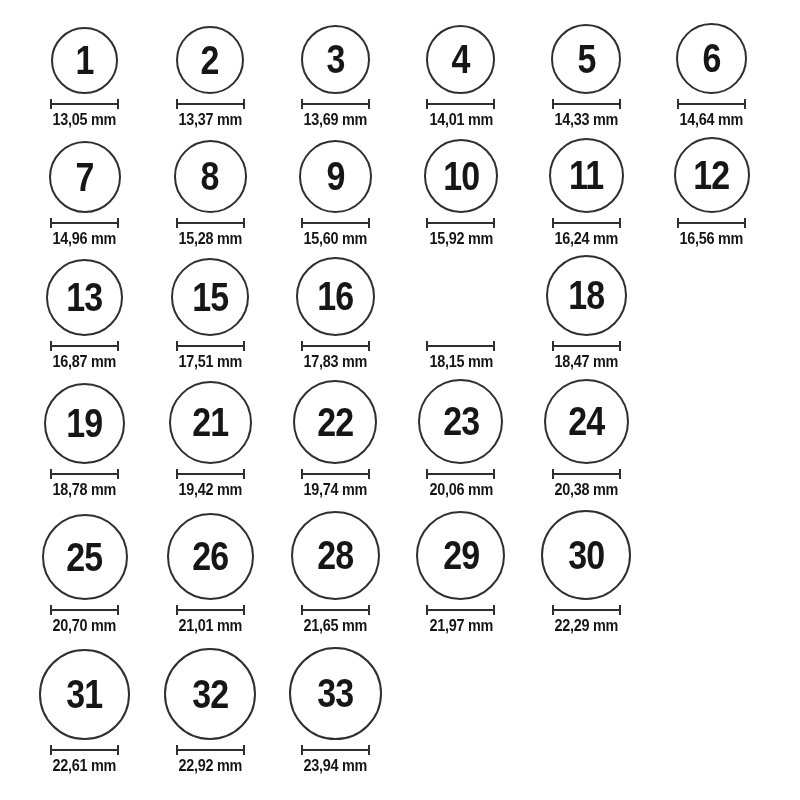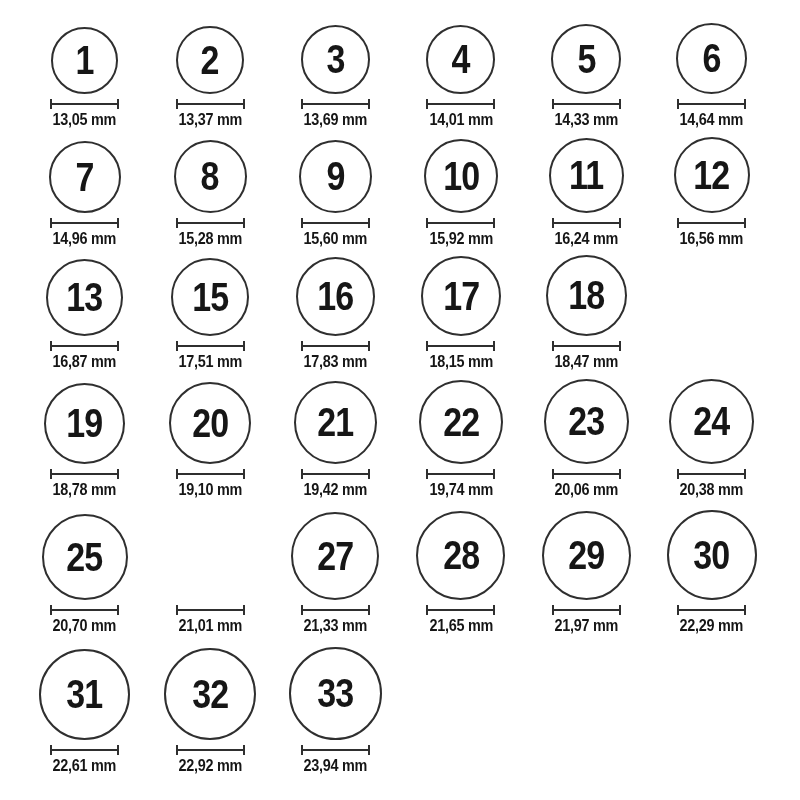--- a/index.html
+++ b/index.html
@@ -187,50 +187,40 @@
         <span class="label">17,51 mm</span>
       </div>
       <div class="cell">
         <div class="circle" style="width: 79px; height: 79px; text-align: right;">
           <span class="num">16</span>
         </div>
         <div class="bar"></div>
         <span class="label">17,83 mm</span>
       </div>
       <div class="cell">
-        <div class="circle" style="width: 80px; height: 80px;">
-          <span class="num">17</span>
-        </div>
         <div class="bar"></div>
         <span class="label">18,15 mm</span>
       </div>
       <div class="cell">
         <div class="circle" style="width: 81px; height: 81px;">
           <span class="num">18</span>
         </div>
         <div class="bar"></div>
         <span class="label">18,47 mm</span>
       </div>
     </div>
     <div class="row" style="height: 128px; text-align: right;">
       <div class="cell">
         <div class="circle" style="width: 81px; height: 81px;">
           <span class="num">19</span>
         </div>
         <div class="bar"></div>
         <span class="label">18,78 mm</span>
       </div>
       <div class="cell">
-        <div class="circle" style="width: 82px; height: 82px;">
-          <span class="num">20</span>
-        </div>
-        <div class="bar"></div>
-        <span class="label">19,10 mm</span>
-      </div>
-      <div class="cell">
         <div class="circle" style="width: 83px; height: 83px;">
           <span class="num">21</span>
         </div>
         <div class="bar"></div>
         <span class="label">19,42 mm</span>
       </div>
       <div class="cell">
         <div class="circle" style="width: 84px; height: 84px;">
           <span class="num">22</span>
         </div>
@@ -254,29 +244,25 @@
     </div>
     <div class="row" style="height: 136px;">
       <div class="cell">
         <div class="circle" style="width: 86px; height: 86px;">
           <span class="num">25</span>
         </div>
         <div class="bar"></div>
         <span class="label">20,70 mm</span>
       </div>
       <div class="cell">
+        <div class="circle" style="width: 87px; height: 87px;">
+          <span class="num">26</span>
+        </div>
         <div class="bar"></div>
         <span class="label">21,01 mm</span>
-      </div>
-      <div class="cell">
-        <div class="circle" style="width: 88px; height: 88px;">
-          <span class="num">27</span>
-        </div>
-        <div class="bar"></div>
-        <span class="label">21,33 mm</span>
       </div>
       <div class="cell">
         <div class="circle" style="width: 89px; height: 89px;">
           <span class="num">28</span>
         </div>
         <div class="bar"></div>
         <span class="label">21,65 mm</span>
       </div>
       <div class="cell">
         <div class="circle" style="width: 89px; height: 89px;">

